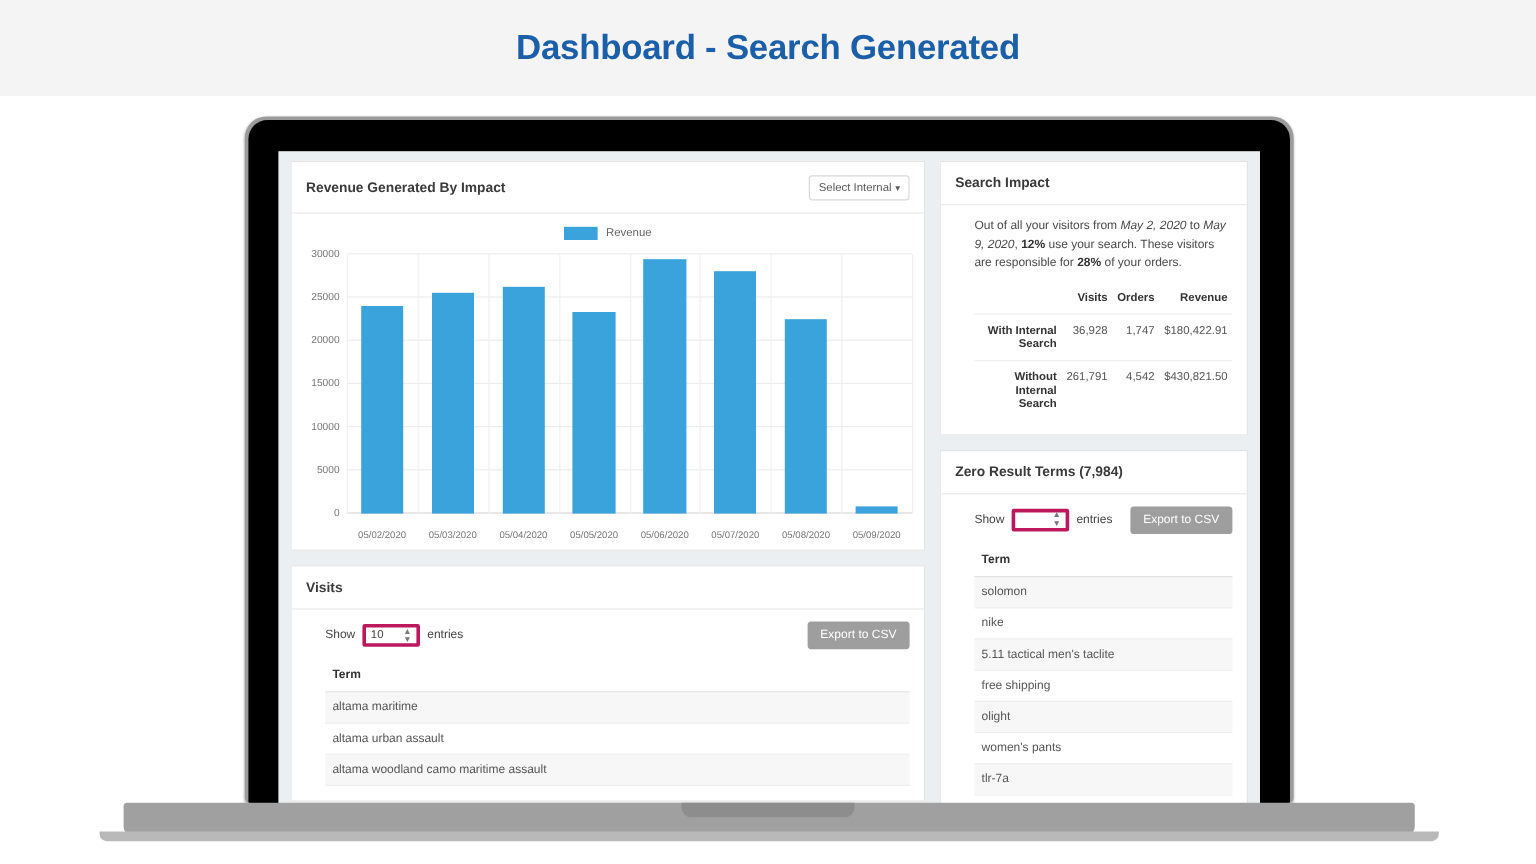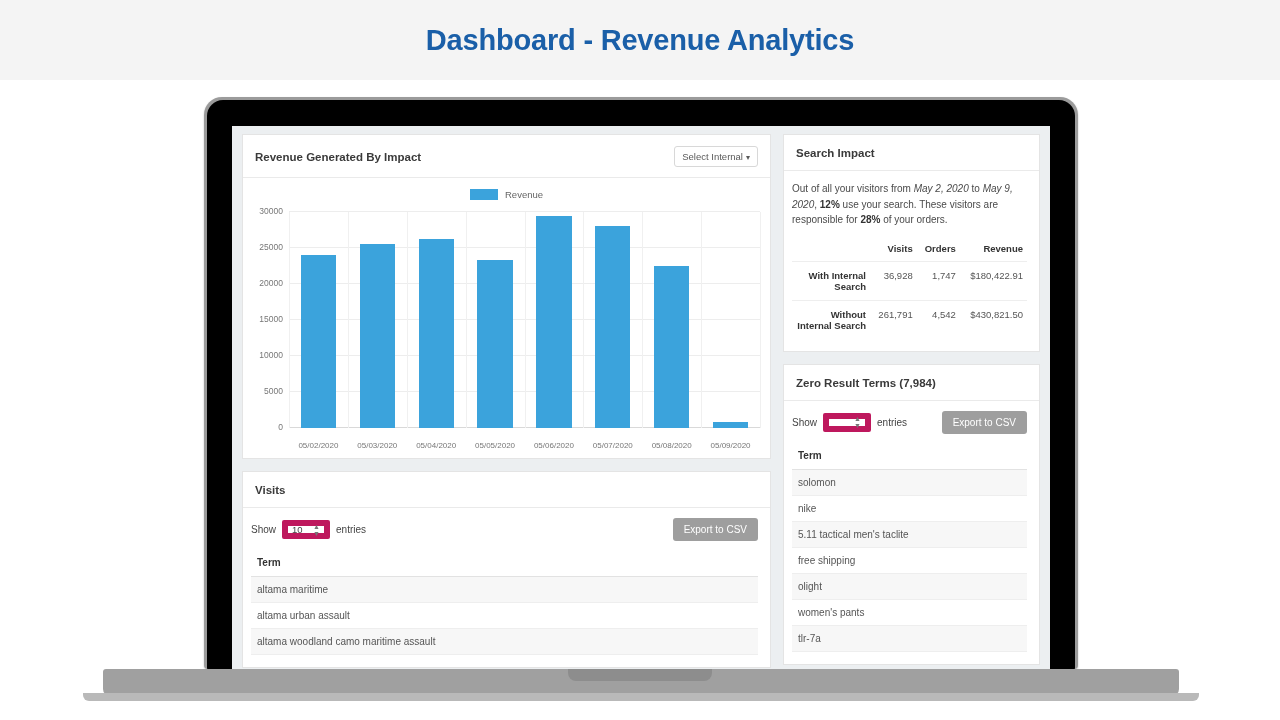--- a/index.html
+++ b/index.html
@@ -75,21 +75,21 @@
     border: 1px solid #e4e4e4;
     margin-bottom: 12px;
   }
   .card-head {
     padding: 11px 12px 10px 12px;
     border-bottom: 1px solid #eaeaea;
     display: flex; align-items: center; justify-content: space-between;
     min-height: 36px;
   }
   .card-title { font-size: 11.5px; font-weight: bold; color: #3a3a3a; }
-  .card-body { padding: 10px 12px 12px 8px; }
+  .card-body { padding: 10px 12px 12px 28px; }
 
   .btn-outline {
     font-size: 9.5px; color: #5a5a5a;
     border: 1px solid #d8d8d8; background: #fff;
     border-radius: 3px; padding: 4px 7px;
     white-space: nowrap;
   }
   .caret { font-size: 8px; margin-left: 3px; }
 
   
@@ -126,21 +126,21 @@
   }
   .xlabel { flex: 1; text-align: center; font-size: 8px; color: #777; }
 
   
   .tbl-toolbar {
     display: flex; align-items: center; justify-content: space-between;
     margin-bottom: 12px;
   }
   .show-entries { display: flex; align-items: center; gap: 6px; font-size: 10px; color: #444; }
   .sel {
-    border: 6px solid #be185d; background: #fff; border-radius: 2px;
+    border: 3px solid #be185d; background: #fff; border-radius: 2px;
     height: 19px; width: 48px; font-size: 9.5px; color: #444;
     display: flex; align-items: center; padding: 0 4px;
     position: relative;
   }
   .sel-spin { position: absolute; right: 4px; font-size: 7px; color: #777; line-height: 1; letter-spacing: 0; }
   .btn-csv {
     background: #9e9e9e; color: #fff; font-size: 10px;
     border: none; border-radius: 3px; padding: 6px 11px;
   }
 
@@ -169,21 +169,21 @@
   .imp-tbl td {
     font-size: 9.5px; color: #555; padding: 8px 4px;
     border-top: 1px solid #eeeeee; text-align: right; vertical-align: top;
   }
   .imp-tbl td.lead { text-align: right; font-weight: bold; color: #333; width: 78px; }
 </style>
 </head>
 <body>
 
 <div class="header-band">
-  <div class="header-title">Dashboard - Revenue Analytics</div>
+  <div class="header-title">Dashboard - Search Generated</div>
 </div>
 
 <div class="laptop">
   <div class="laptop-lid"></div>
   <div class="laptop-bezel"></div>
 
   <div class="laptop-screen">
     <div class="dash">
       <div class="cols">
 

